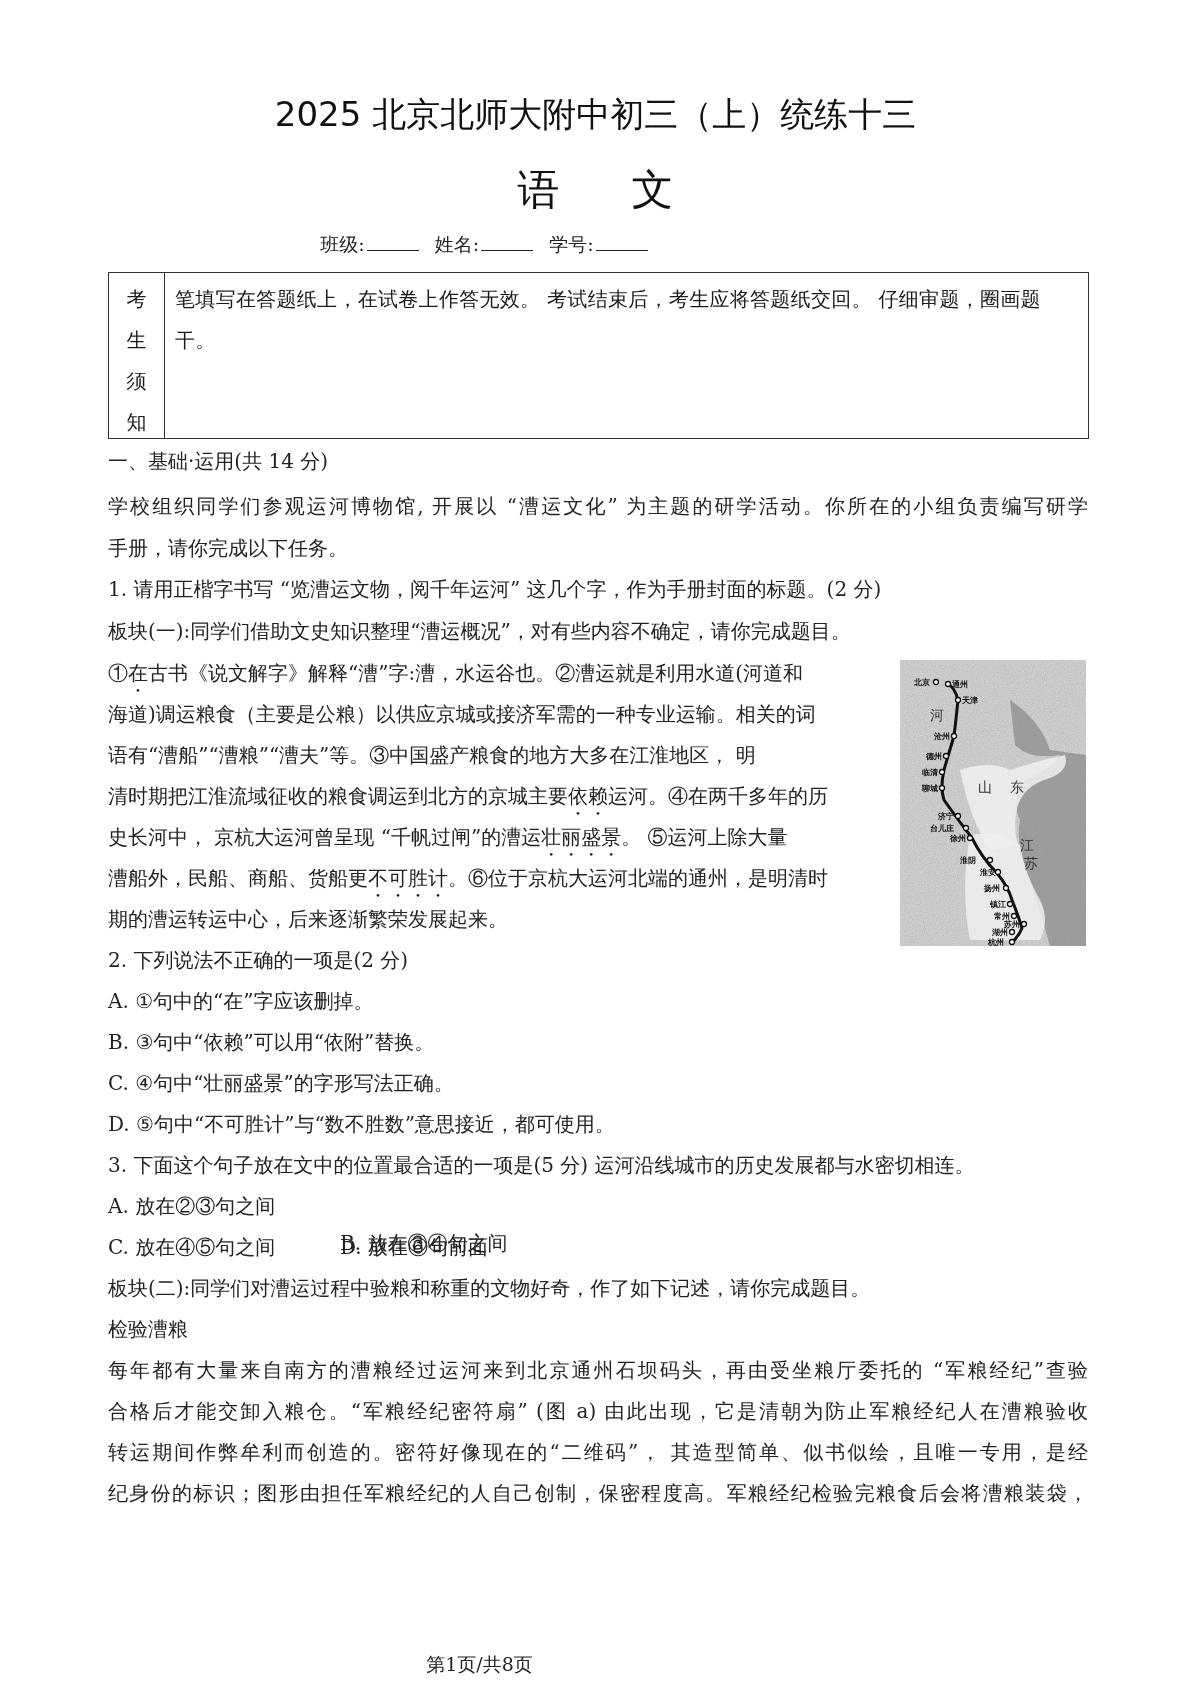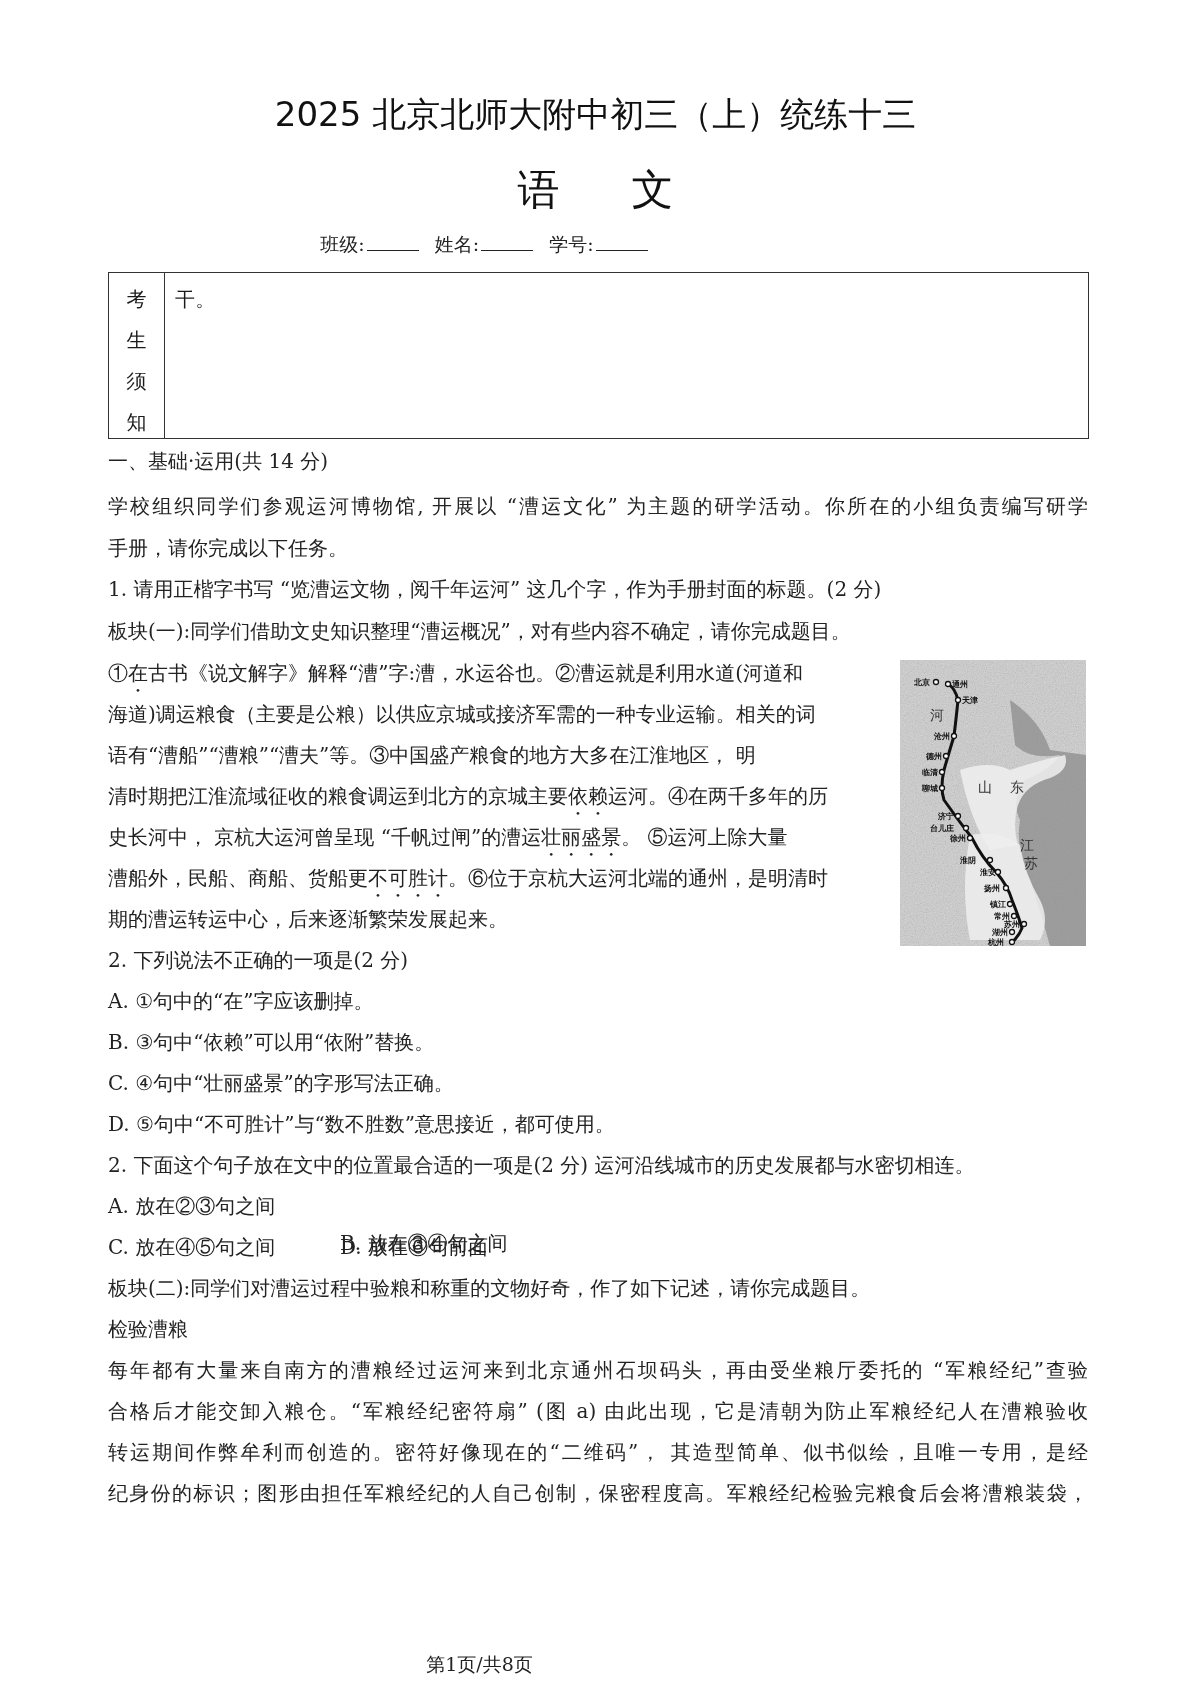--- a/index.html
+++ b/index.html
@@ -40,20 +40,21 @@
 </div>
 
 <div class="notice">
   <div class="side">
     <span>考</span>
     <span>生</span>
     <span>须</span>
     <span>知</span>
   </div>
   <div class="body">
+    <div>笔填写在答题纸上，在试卷上作答无效。 考试结束后，考生应将答题纸交回。 仔细审题，圈画题</div>
     <div>干。</div>
   </div>
 </div>
 
 <div class="line" style="top:448px;">一、基础·运用(共 14 分)</div>
 <div class="line wide" style="top:493px;">学校组织同学们参观运河博物馆, 开展以 “漕运文化” 为主题的研学活动。你所在的小组负责编写研学</div>
 <div class="line" style="top:535px;">手册，请你完成以下任务。</div>
 <div class="line" style="top:576px;">1.  请用正楷字书写 “览漕运文物，阅千年运河” 这几个字，作为手册封面的标题。(2 分)</div>
 <div class="line" style="top:618px;">板块(一):同学们借助文史知识整理“漕运概况”，对有些内容不确定，请你完成题目。</div>
 
@@ -134,21 +135,21 @@
       <text x="30" y="60">河</text>
     </g>
   </svg>
 </div>
 
 <div class="line" style="top:947px;">2.  下列说法不正确的一项是(2 分)</div>
 <div class="line" style="top:988px;">A.  ①句中的“在”字应该删掉。</div>
 <div class="line" style="top:1029px;">B.  ③句中“依赖”可以用“依附”替换。</div>
 <div class="line" style="top:1070px;">C.  ④句中“壮丽盛景”的字形写法正确。</div>
 <div class="line" style="top:1111px;">D.  ⑤句中“不可胜计”与“数不胜数”意思接近，都可使用。</div>
-<div class="line" style="top:1152px;">2.  下面这个句子放在文中的位置最合适的一项是(2 分) 运河沿线城市的历史发展都与水密切相连。</div>
+<div class="line" style="top:1152px;">3.  下面这个句子放在文中的位置最合适的一项是(5 分) 运河沿线城市的历史发展都与水密切相连。</div>
 <div class="line" style="top:1193px;">A.  放在②③句之间</div>
 <div class="line" style="top:1230px; left:340px;">B.  放在③④句之间</div>
 <div class="line" style="top:1234px;">C.  放在④⑤句之间</div>
 <div class="line" style="top:1234px; left:340px;">D.  放在⑥句前面</div>
 <div class="line" style="top:1275px;">板块(二):同学们对漕运过程中验粮和称重的文物好奇，作了如下记述，请你完成题目。</div>
 <div class="line" style="top:1316px;">检验漕粮</div>
 <div class="line wide" style="top:1357px;">每年都有大量来自南方的漕粮经过运河来到北京通州石坝码头，再由受坐粮厅委托的 “军粮经纪”查验</div>
 <div class="line wide" style="top:1398px;">合格后才能交卸入粮仓。“军粮经纪密符扇” (图 a) 由此出现，它是清朝为防止军粮经纪人在漕粮验收</div>
 <div class="line wide" style="top:1439px;">转运期间作弊牟利而创造的。密符好像现在的“二维码”， 其造型简单、似书似绘，且唯一专用，是经</div>
 <div class="line wide" style="top:1480px;">纪身份的标识；图形由担任军粮经纪的人自己创制，保密程度高。军粮经纪检验完粮食后会将漕粮装袋，</div>

